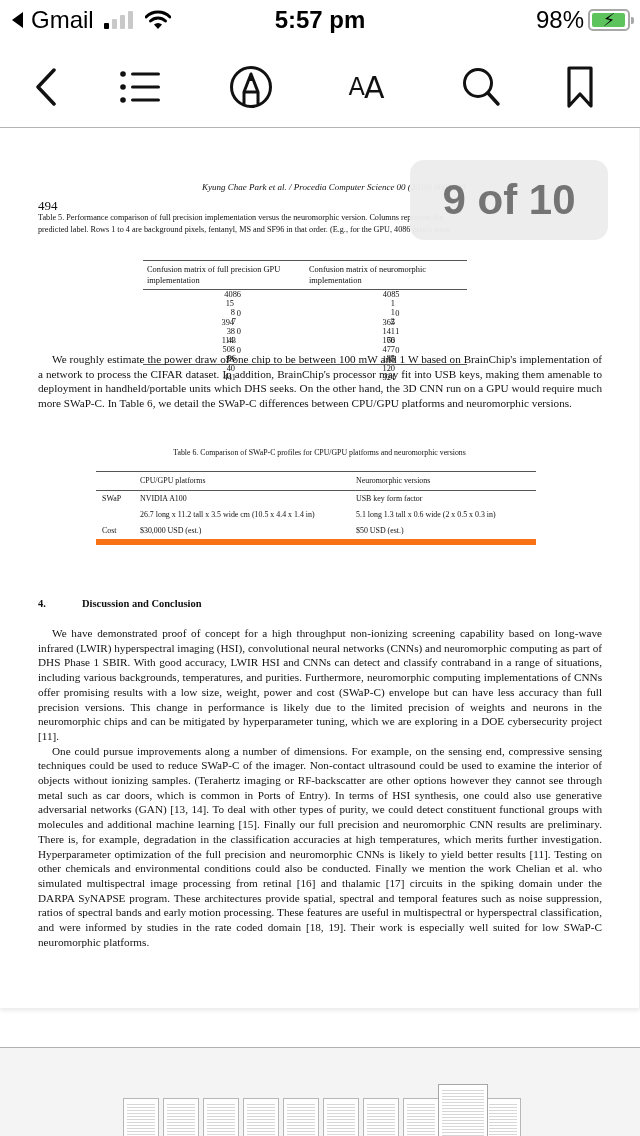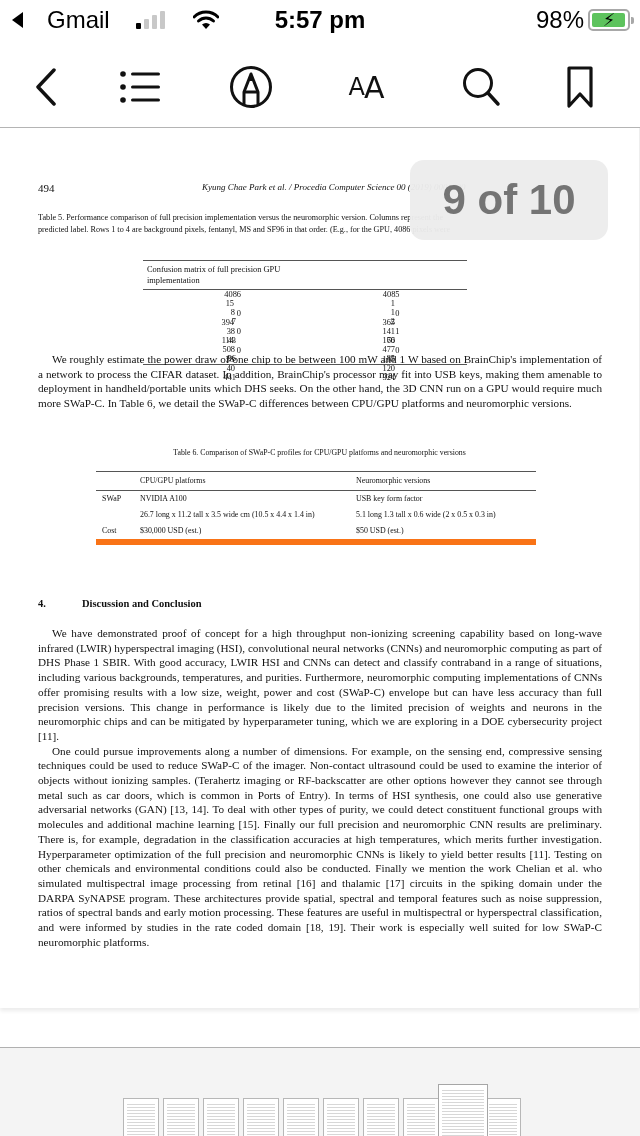--- a/index.html
+++ b/index.html
@@ -1,21 +1,21 @@
 <!DOCTYPE html>
 <html><head>
 <meta charset="utf-8">
 <style>
   * { box-sizing: border-box; margin: 0; padding: 0; }
   html, body { width: 640px; height: 1136px; overflow: hidden; background: #ffffff; }
   body { position: relative; font-family: "Liberation Sans", "DejaVu Sans", sans-serif; color: #000; }
 
   
   .status-bar { position: absolute; top: 0; left: 0; width: 640px; height: 40px; }
-  .status-left { position: absolute; left: 12px; top: 6px; display: flex; align-items: center; gap: 22px; font-size: 24px; }
+  .status-left { position: absolute; left: 12px; top: 6px; display: flex; align-items: center; gap: 6px; font-size: 24px; }
   .back-tri { width: 0; height: 0; border-top: 8px solid transparent; border-bottom: 8px solid transparent; border-right: 11px solid #000; margin-right: 2px; }
   .signal { display: flex; align-items: flex-end; gap: 3px; height: 18px; margin-left: 4px; }
   .signal span { display: block; width: 5px; border-radius: 1px; }
   .wifi { margin-left: 6px; }
   .status-time { position: absolute; left: 0; right: 0; top: 6px; text-align: center; font-size: 24px; font-weight: bold; }
   .status-right { position: absolute; right: 10px; top: 6px; display: flex; align-items: center; gap: 4px; font-size: 24px; margin-left: 40px; }
   .battery { position: relative; width: 42px; height: 22px; border: 2px solid #a8a8a8; border-radius: 5px; padding: 2px; }
   .battery-fill { height: 100%; background: #5dc35d; border-radius: 2px; }
   .battery-nub { position: absolute; right: -6px; top: 6px; width: 3px; height: 7px; background: #a8a8a8; border-radius: 0 2px 2px 0; }
   .battery-bolt { position: absolute; left: 50%; top: 50%; transform: translate(-50%,-52%); font-size: 18px; color: #000; font-weight: bold; }
@@ -23,21 +23,21 @@
   
   .toolbar { position: absolute; top: 58px; left: 0; width: 640px; height: 58px; }
   .tb-btn { position: absolute; top: 0; height: 58px; display: flex; align-items: center; justify-content: center; cursor: pointer; }
   .tb-aa { font-family: "DejaVu Sans", sans-serif; font-size: 30px; color: #111; letter-spacing: -1px; }
   .tb-aa small { font-size: 24px; }
 
   .toolbar-divider { position: absolute; top: 127px; left: 0; width: 640px; height: 1px; background: #b4b4b4; }
 
   
   .page { position: absolute; top: 128px; left: 0; width: 640px; height: 880px; background: #ffffff; border-right: 1px solid #eee; box-shadow: 0 3px 4px rgba(0,0,0,0.08); font-family: "Liberation Serif", "DejaVu Serif", serif; color: #111; }
-  .page-number { position: absolute; left: 38px; top: 54px; font-size: 11px; }
+  .page-number { position: absolute; left: 38px; top: 70px; font-size: 13px; }
   .running-head { position: absolute; left: 202px; top: 54px; font-size: 9px; font-style: italic; white-space: nowrap; }
   .caption5 { position: absolute; left: 38px; top: 84px; width: 440px; font-size: 8.2px; line-height: 11.5px; overflow: hidden; white-space: nowrap; }
   .caption5 div { overflow: hidden; }
 
   .t5 { position: absolute; left: 143px; top: 132px; width: 324px; font-size: 8.4px; }
   .t5-topline { border-top: 1px solid #555; }
   .t5-head { display: flex; border-bottom: 1px solid #555; padding: 3px 0 3px 0; line-height: 11px; }
   .t5-head > div { width: 50%; padding-left: 4px; }
   .t5-body { display: flex; border-bottom: 1px solid #555; }
   .t5-mat { width: 50%; }
@@ -154,20 +154,21 @@
 
   <div class="caption5">
     <div>Table 5. Performance comparison of full precision implementation versus the neuromorphic version. Columns represent the</div>
     <div>predicted label. Rows 1 to 4 are background pixels, fentanyl, MS and SF96 in that order. (E.g., for the GPU, 4086 pixels were</div>
   </div>
 
   <div class="t5">
     <div class="t5-topline"></div>
     <div class="t5-head">
       <div>Confusion matrix of full precision GPU implementation</div>
+      <div>Confusion matrix of neuromorphic implementation</div>
     </div>
     <div class="t5-body">
       <div class="t5-mat mat-a">
         <div class="t5-row">
             <span>4086</span>
             <span>15</span>
             <span>8</span>
             <span>7</span>
           </div>
         <div class="t5-row">

